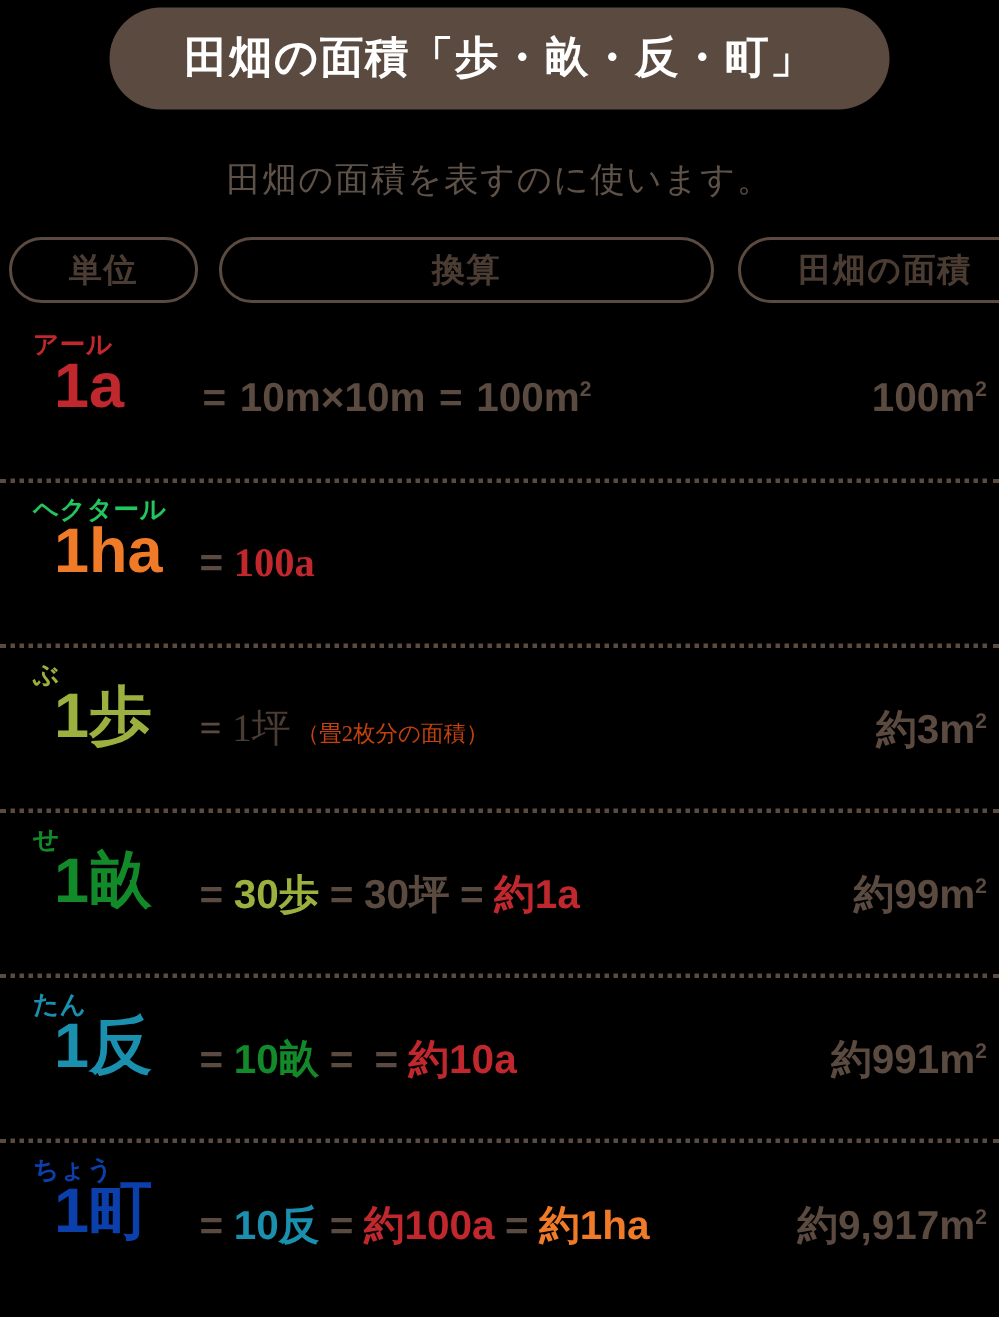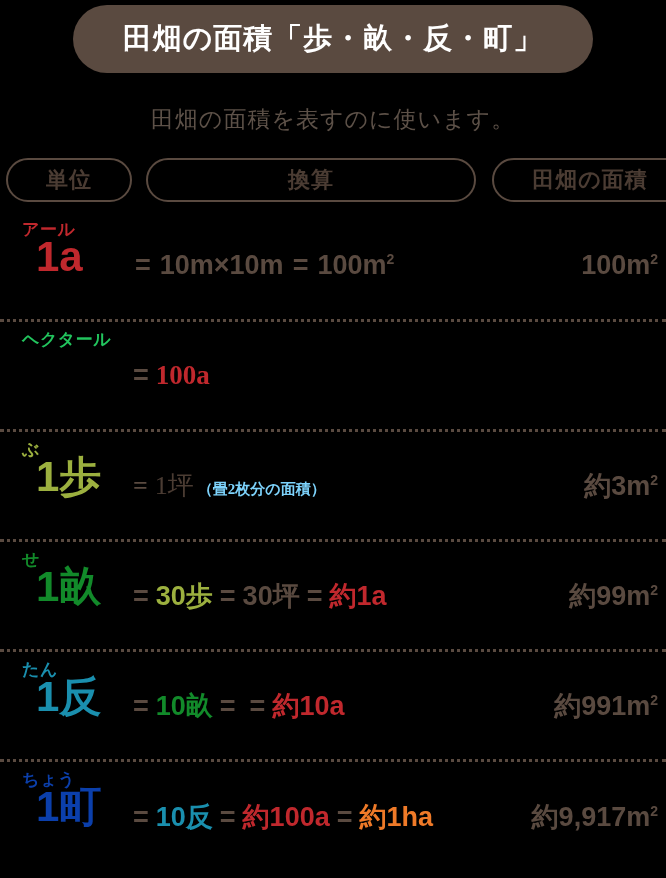--- a/index.html
+++ b/index.html
@@ -63,21 +63,21 @@
     position:absolute;left:126px;top:0;right:160px;height:100%;
     display:flex;align-items:center;
   }
   .conv-inner{
     display:flex;align-items:baseline;white-space:nowrap;
     font-size:27px;font-weight:bold;
   }
   .eq{color:#5a4a40;font-weight:bold;margin:0 7px;}
   .seg{white-space:nowrap;}
   .note{
-    font-size:15px;font-weight:bold;color:#7dd3fc;
+    font-size:15px;font-weight:normal;color:#c2410c;
     font-family:"Liberation Serif","DejaVu Serif",serif;margin-left:4px;
   }
 
   .cell-area{
     position:absolute;right:8px;top:0;width:200px;height:100%;
     display:flex;align-items:center;justify-content:flex-end;
     font-size:27px;font-weight:bold;color:#5a4a40;white-space:nowrap;
   }
   sup{font-size:.52em;vertical-align:super;line-height:0;}
 
@@ -117,20 +117,21 @@
             <span class="seg" style="color: rgb(90, 74, 64);">100m<sup>2</sup></span>
           </div>
         </div>
         <div class="cell-area">
           <span>100m<sup>2</sup></span>
         </div>
       </div>
       <div class="row r1">
         <div class="cell-unit">
           <div class="ruby" style="color: #22c55e;">ヘクタール</div>
+          <div class="unit-main" style="color: rgb(239, 122, 40);">1ha</div>
         </div>
         <div class="cell-conv">
           <div class="conv-inner">
             <span class="eq">=</span>
             <span class="seg" style="color: rgb(192, 40, 45); font-family: Liberation Serif, serif;">100a</span>
           </div>
         </div>
       </div>
       <div class="row r2">
         <div class="cell-unit">

